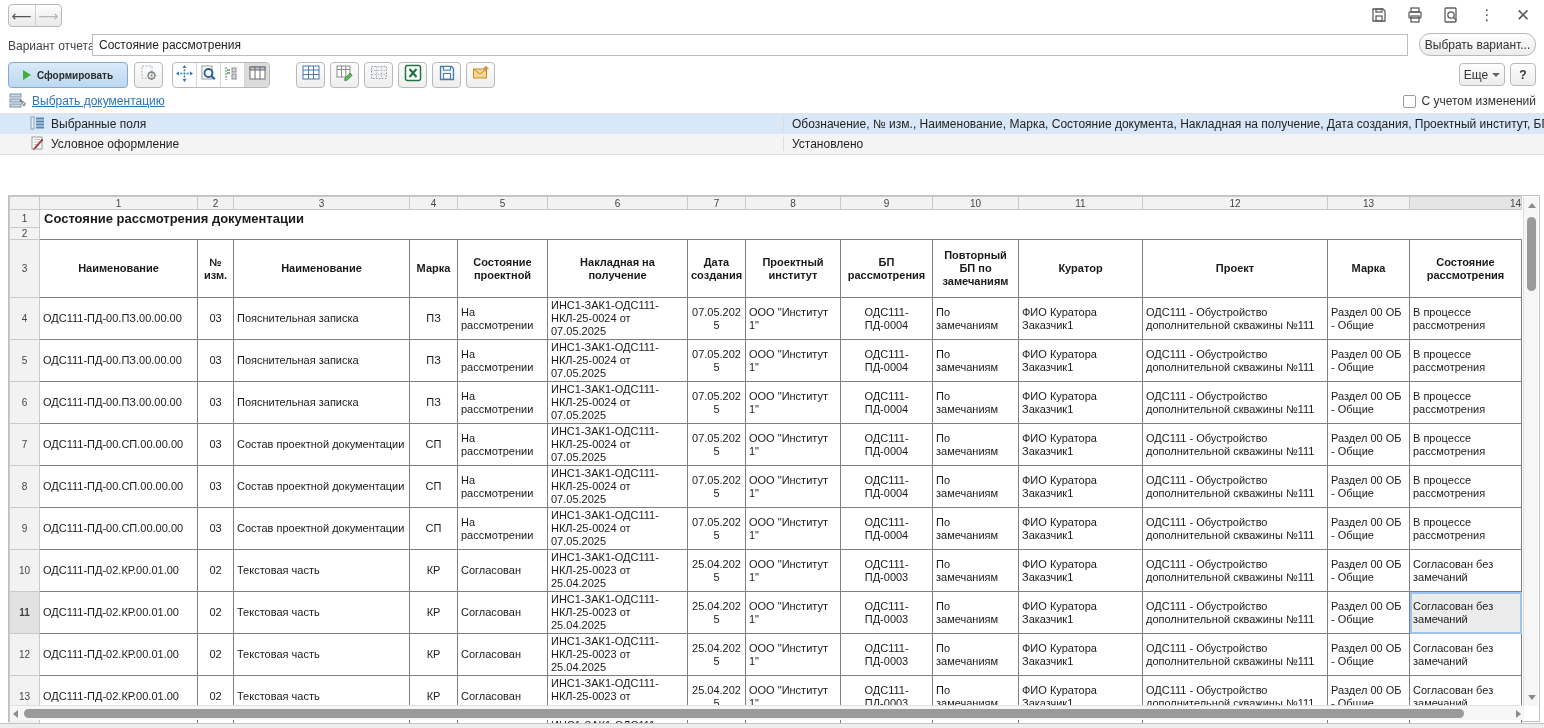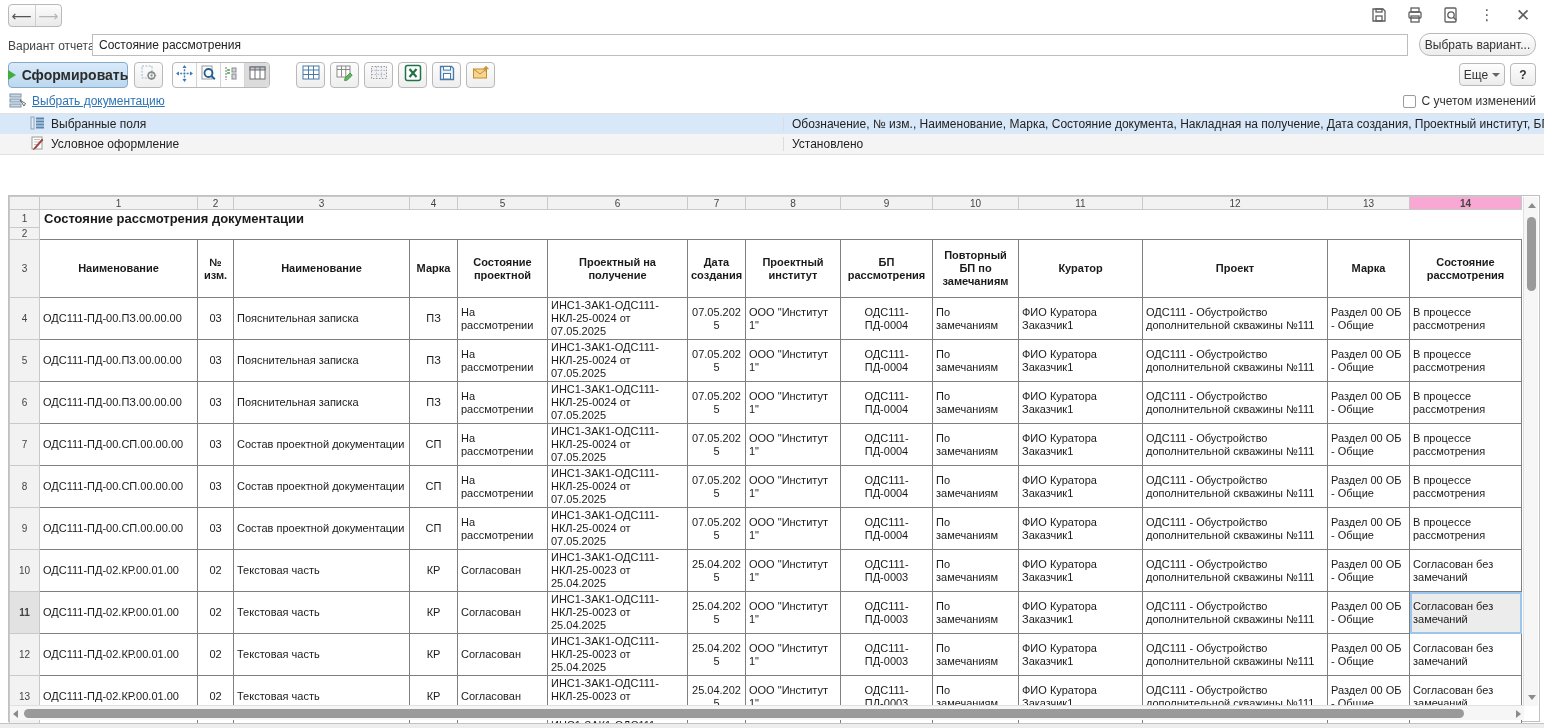--- a/index.html
+++ b/index.html
@@ -25,21 +25,21 @@
   .variant-label { position:absolute; left:8px; top:39px; font-size:12px; color:#444; }
   .variant-input { position:absolute; left:92px; top:34px; width:1316px; height:22px; border:1px solid #bdbdbd;
     font-size:12px; padding:0 6px; color:#222; font-family:inherit; background:#fff; }
   .btn { border:1px solid #b9b9b9; border-radius:4px; background:linear-gradient(#fefefe,#ececec);
     font-size:12px; color:#333; display:inline-flex; align-items:center; justify-content:center; cursor:default; }
   .variant-btn { position:absolute; left:1419px; top:33px; width:117px; height:23px;border-radius:11px; }
 
   
   .toolbar { position:absolute; left:0; top:62px; width:100%; height:28px; }
   .gen-btn { position:absolute; left:8px; top:0; width:120px; height:26px; border:1px solid #86aac8;
-    border-radius:4px; background:linear-gradient(#d9eafa,#bcd8ef); font-size:14px; font-weight:bold; color:#2b2b2b;
+    border-radius:4px; background:linear-gradient(#d9eafa,#bcd8ef); font-size:10px; font-weight:bold; color:#2b2b2b;
     display:flex; align-items:center; justify-content:center; gap:6px; }
   .play { width:0; height:0; border-left:8px solid #3fae3f; border-top:5px solid transparent; border-bottom:5px solid transparent; }
   .tbtn { width:29px; height:26px; border:1px solid #b9b9b9; border-radius:4px; background:linear-gradient(#fdfdfd,#eeeeee);
     display:inline-flex; align-items:center; justify-content:center; }
   .settings-btn { position:absolute; left:134px; top:0; }
   .seg-group { position:absolute; left:172px; top:0; height:26px; display:flex; border:1px solid #b9b9b9;
     border-radius:4px; overflow:hidden; background:#fdfdfd; }
   .seg { width:24px; height:24px; display:flex; align-items:center; justify-content:center; border-right:1px solid #d4d4d4; }
   .seg:last-child { border-right:none; }
   .seg.pressed { background:#dcdcdc; }
@@ -63,21 +63,21 @@
   .set-row.alt { background:#f4f4f4; }
   .set-label { width:783px; display:flex; align-items:center; gap:6px; padding-left:30px; color:#222; }
   .set-value { flex:1; border-left:1px solid #dcdcdc; padding-left:8px; color:#222; white-space:nowrap; overflow:hidden; }
 
   
   .report { position:absolute; left:8px; top:195px; width:1532px; height:527px; border:1px solid #c0c0c0; background:#fff; }
   table.grid { border-collapse:collapse; table-layout:fixed; width:1512px; }
   .grid td { overflow:hidden; }
   .colnum, .rownum { background:#f2f2f2; border:1px solid #c9c9c9; font-size:10px; color:#444;
     text-align:center; vertical-align:middle; padding:0; }
-  .colnum.sel { background:#f9a8d4; font-weight:bold; }
+  .colnum.sel { background:#e5e5e5; font-weight:normal;text-align:right; }
   .rownum.sel { background:#e2e2e2; font-weight:bold; }
   .num-row td { height:13px; }
   .free { border:none; background:#fff; }
   .title-cell { font-size:13px; font-weight:bold; color:#1a1a1a; padding:1px 4px; vertical-align:middle; }
   .hdr { border:1px solid #7f7f7f; font-size:11px; font-weight:bold; text-align:center; vertical-align:middle;
     padding:2px 3px; line-height:13px; color:#1a1a1a; background:#fff; }
   .cell { border:1px solid #7f7f7f; font-size:11px; vertical-align:middle; padding:1px 3px; line-height:13px;
     color:#1a1a1a; background:#fff; word-wrap:break-word; }
   .cell.selcell { background:#ececec; outline:2px solid #9cc6ee; outline-offset:-2px; }
 
@@ -318,21 +318,21 @@
             <td class="rownum">2</td>
             <td colspan="14" class="free"></td>
           </tr>
           <tr style="height: 58px;">
             <td class="rownum">3</td>
             <td class="hdr">Наименование</td>
             <td class="hdr">№ изм.</td>
             <td class="hdr">Наименование</td>
             <td class="hdr">Марка</td>
             <td class="hdr">Состояние проектной</td>
-            <td class="hdr">Проектный на получение</td>
+            <td class="hdr">Накладная на получение</td>
             <td class="hdr">Дата создания</td>
             <td class="hdr">Проектный институт</td>
             <td class="hdr">БП рассмотрения</td>
             <td class="hdr">Повторный БП по замечаниям</td>
             <td class="hdr">Куратор</td>
             <td class="hdr">Проект</td>
             <td class="hdr">Марка</td>
             <td class="hdr">Состояние рассмотрения</td>
           </tr>
           <tr style="height: 29px;">

